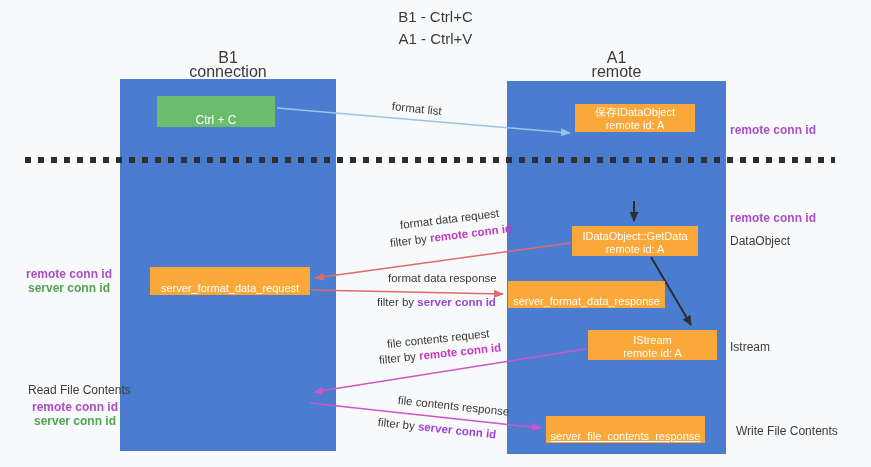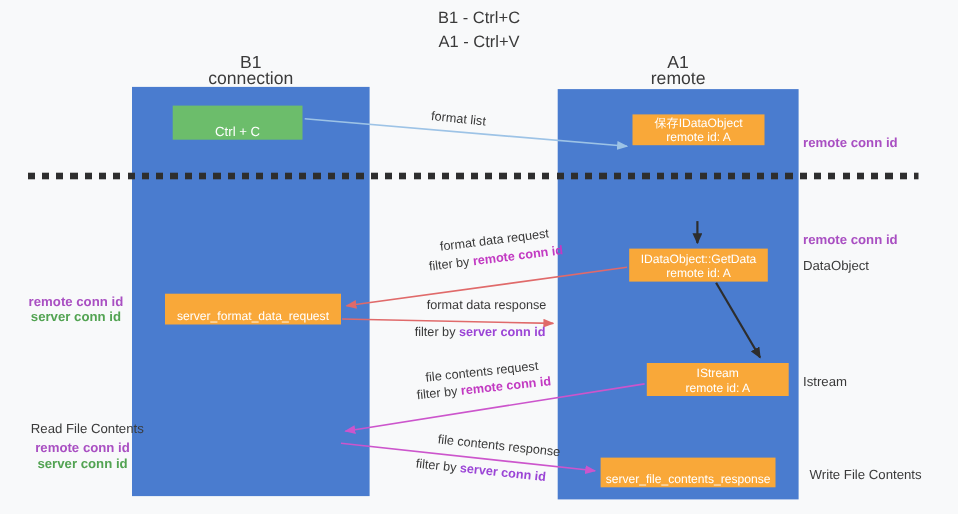--- a/index.html
+++ b/index.html
@@ -107,28 +107,31 @@
 
   <div class="node orange" style="left:572px; top:226px; width:126px; height:30px;">
     <span>IDataObject::GetData</span>
     <span>remote id: A</span>
   </div>
 
   <div class="node orange" style="left:150px; top:267px; width:160px; height:28px;">
     <span>server_format_data_request</span>
   </div>
 
+  <div class="node orange" style="left:508px; top:281px; width:157px; height:27px;">
+    <span>server_format_data_response</span>
+  </div>
 
   <div class="node orange" style="left:588px; top:330px; width:129px; height:30px;">
     <span>IStream</span>
     <span>remote id: A</span>
   </div>
 
 
-  <div class="node orange" style="left:546px; top:416px; width:159px; height:27px;">
+  <div class="node orange" style="left:546px; top:416px; width:159px; height:27px;text-decoration:underline;">
     <span>server_file_contents_response</span>
   </div>
 
   <div class="flow-label" style="left:392px; top:100px; transform:rotate(6deg);">format list</div>
 
   <div class="flow-label" style="left:400px; top:219px; transform:rotate(-7deg);">format data request</div>
   <div class="flow-label" style="left:390px; top:237px; transform:rotate(-7deg);">
     <span>filter by</span>
     <span class="hl-magenta">remote conn id</span>
   </div>

